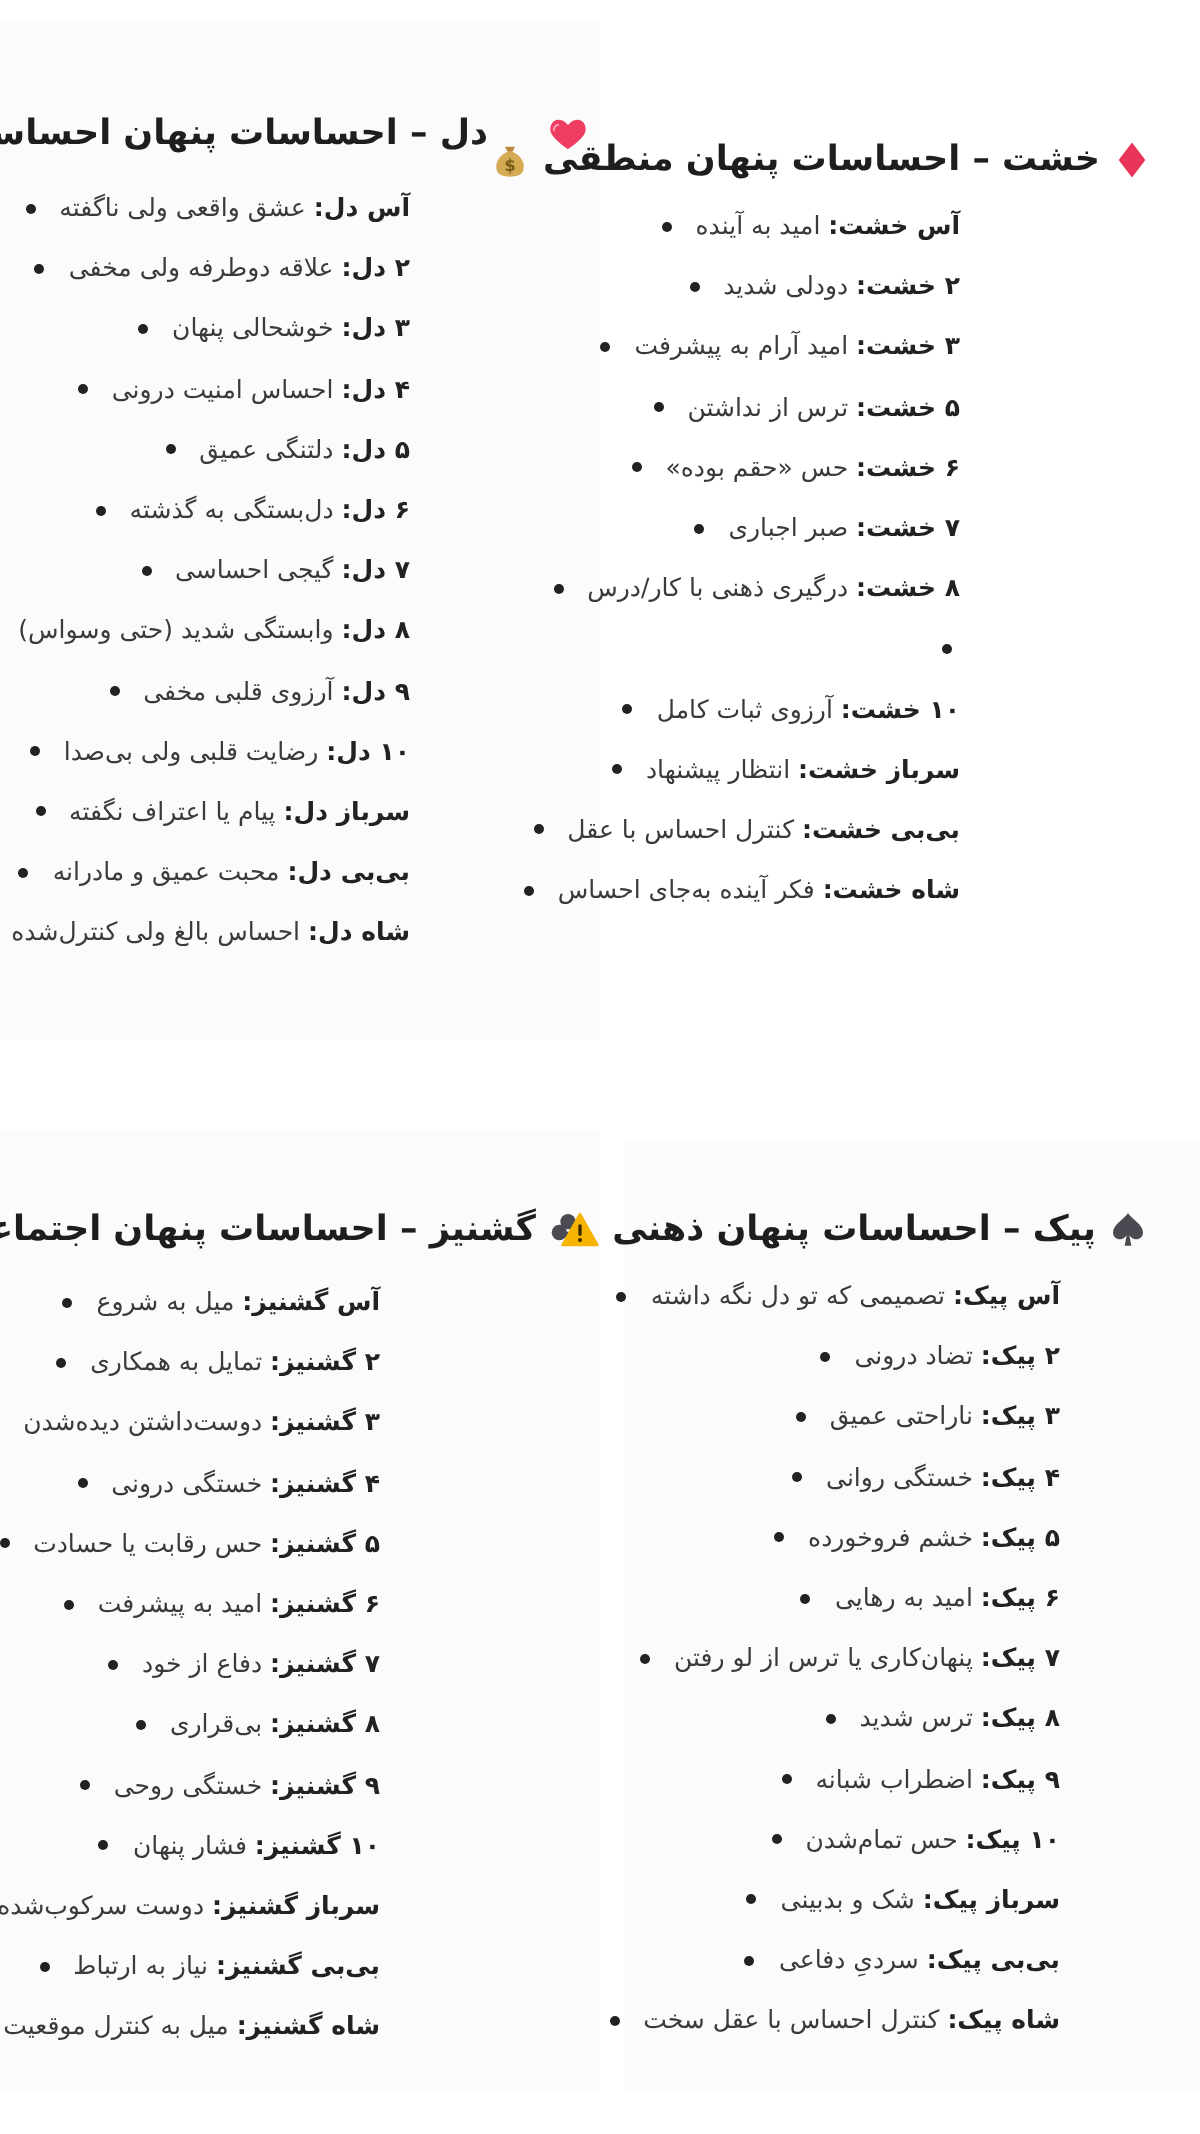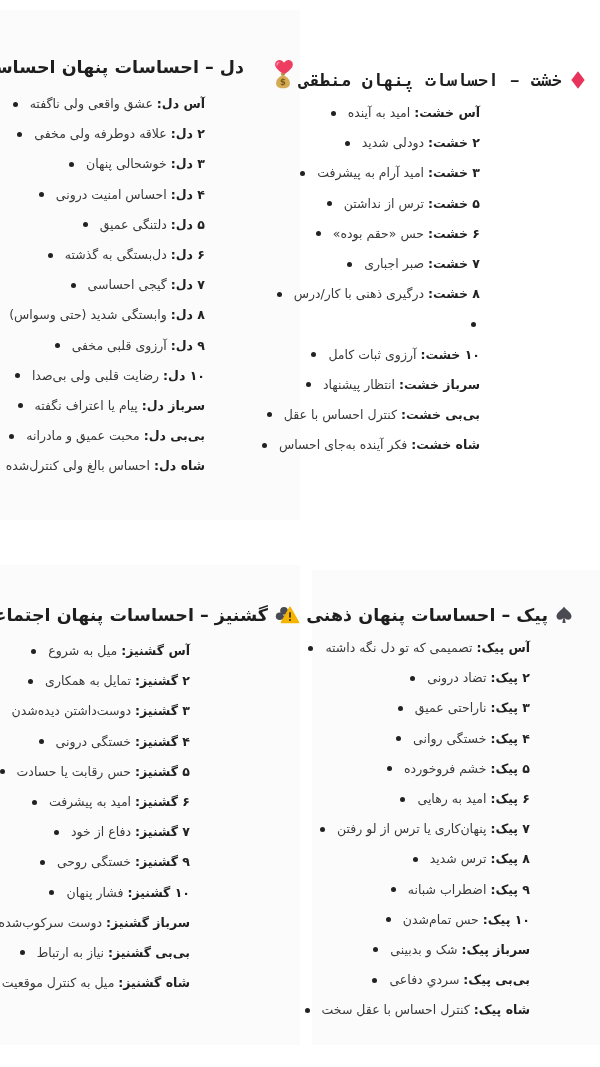--- a/index.html
+++ b/index.html
@@ -32,21 +32,21 @@
     .panel-title {
       display: flex;
       align-items: center;
       gap: 6px;
       font-weight: bold;
       font-size: 17.5px;
       color: #1e1e1e;
       white-space: nowrap;
     }
     #panel-hearts .panel-title   { position: absolute; top: 32px; right: 6px; gap: 30px; }
-    #panel-diamonds .panel-title { position: absolute; top: 45px; right: 12px; font-family: Liberation Mono, monospace; }
+    #panel-diamonds .panel-title { position: absolute; top: 45px; right: 24px; }
     #panel-clubs .panel-title    { position: absolute; top: 25px; right: 6px; }
     #panel-spades .panel-title   { position: absolute; top: 20px; right: 26px; }
 
     .emoji {
       display: inline-block;
       width: 20px;
       height: 20px;
       flex: 0 0 auto;
     }
     .emoji svg { width: 20px; height: 20px; display: block; }
@@ -294,20 +294,24 @@
     <li>
         <span class="bullet"></span>
         <span class="text"><span class="key">۶ گشنیز:</span><span class="val"> امید به پیشرفت</span></span>
       </li>
     <li>
         <span class="bullet"></span>
         <span class="text"><span class="key">۷ گشنیز:</span><span class="val"> دفاع از خود</span></span>
       </li>
     <li>
         <span class="bullet"></span>
+        <span class="text"><span class="key">۸ گشنیز:</span><span class="val"> بی‌قراری</span></span>
+      </li>
+    <li>
+        <span class="bullet"></span>
         <span class="text"><span class="key">۹ گشنیز:</span><span class="val"> خستگی روحی</span></span>
       </li>
     <li>
         <span class="bullet"></span>
         <span class="text"><span class="key">۱۰ گشنیز:</span><span class="val"> فشار پنهان</span></span>
       </li>
     <li>
         <span class="text"><span class="key">سرباز گشنیز:</span><span class="val"> دوست سرکوب‌شده</span></span>
       </li>
     <li>

